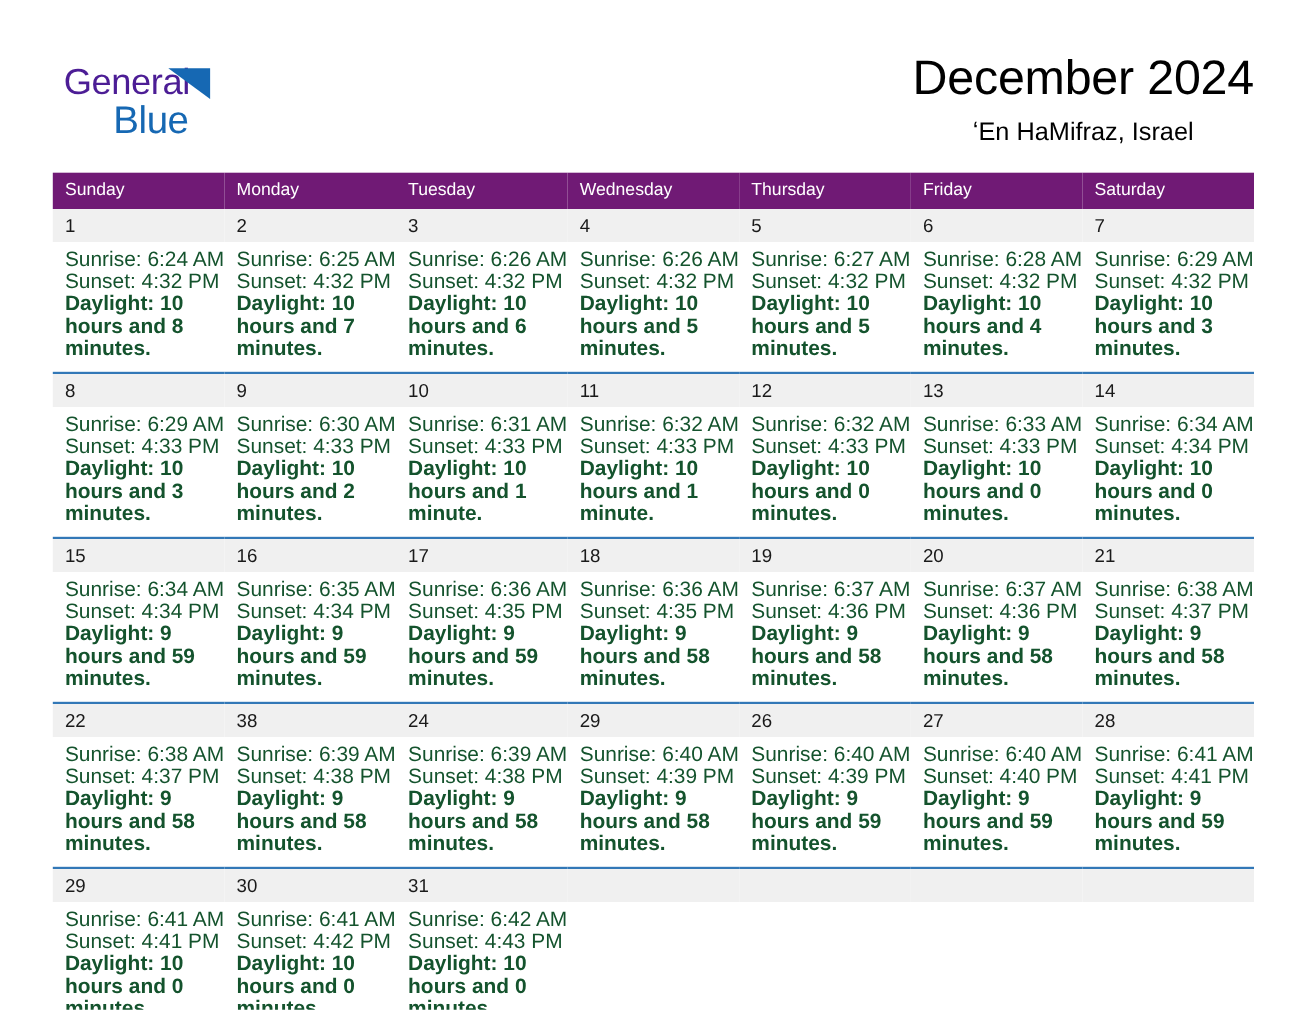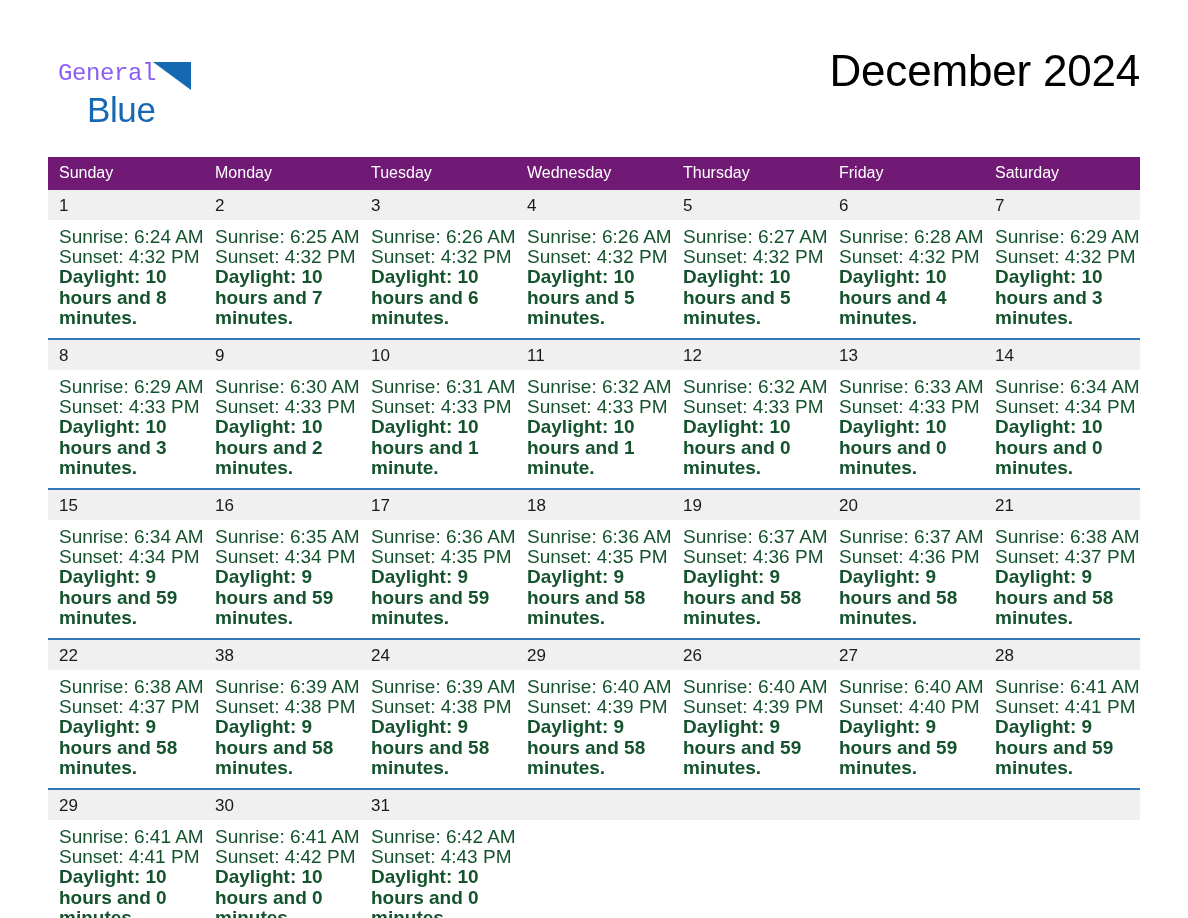--- a/index.html
+++ b/index.html
@@ -35,38 +35,38 @@
     position: absolute;
     left: 10px;
     top: 10px;
     width: 160px;
     height: 78px;
   }
   .logo-general {
     position: absolute;
     left: 0;
     top: 0;
-    font-size: 24px;
+    font-size: 33px;
     line-height: 40px;
     letter-spacing: -0.4px;
-    color: #8b5cf6;
-    font-family: Liberation Mono, monospace;
+    color: #4c1d95;
+    font-family: Liberation Sans, sans-serif;
   }
   .logo-triangle {
     position: absolute;
     left: 95px;
     top: 8px;
     width: 0;
     height: 0;
     border-top: 28px solid #1668b3;
     border-left: 38px solid transparent;
   }
   .logo-blue {
     position: absolute;
-    left: 29px;
+    left: 45px;
     top: 36px;
     font-size: 35px;
     line-height: 40px;
     letter-spacing: -0.4px;
     color: #1668b3;
     font-family: "Liberation Sans", sans-serif;
   }
 
   .title-block {
     position: absolute;
@@ -160,20 +160,21 @@
   <div class="masthead">
 
     <div class="logo">
       <span class="logo-general">General</span>
       <span class="logo-triangle"></span>
       <span class="logo-blue">Blue</span>
     </div>
 
     <div class="title-block">
       <div class="month-title">December 2024</div>
+      <div class="location-subtitle">ʻEn HaMifraz, Israel</div>
     </div>
 
   </div>
 
   <div class="calendar">
     <table class="cal-table">
       <colgroup>
         <col>
           <col>
           <col>

